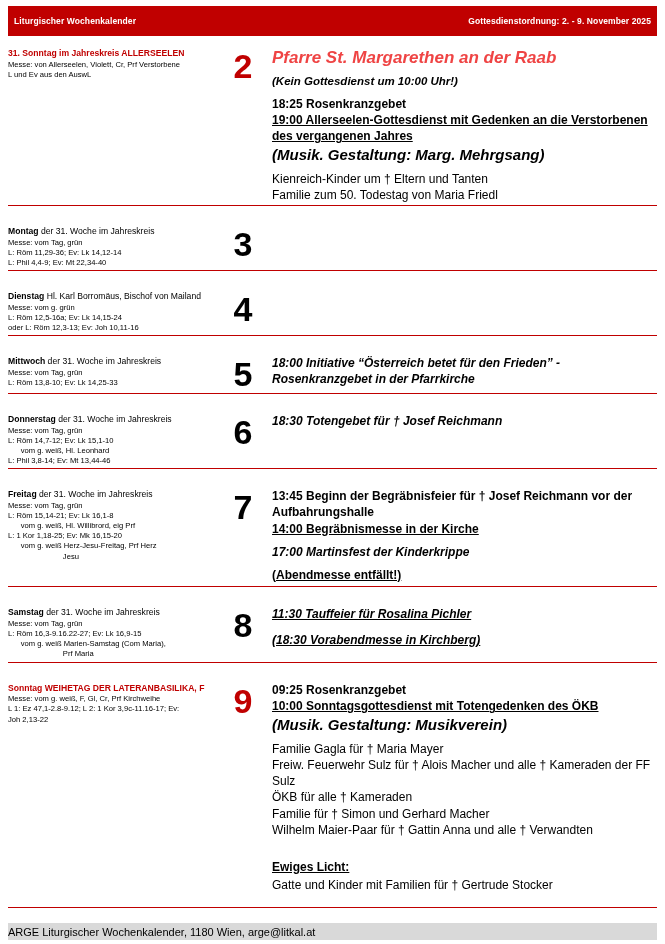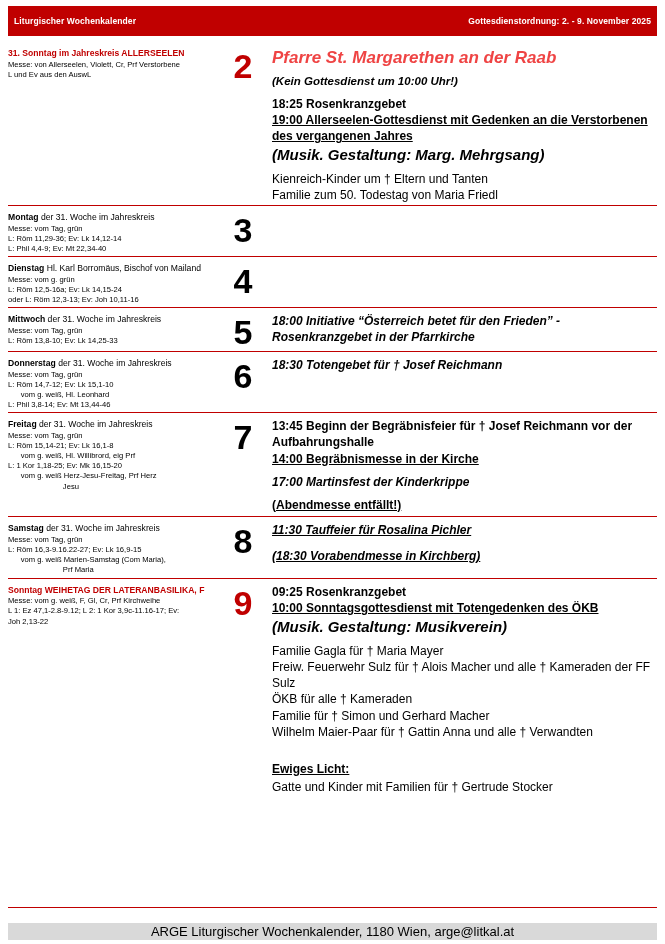--- a/index.html
+++ b/index.html
@@ -37,21 +37,21 @@
     margin-top: 6px;
   }
   .header-left { letter-spacing: 0.1px; }
   .header-right { letter-spacing: 0.1px; }
 
   
   .days { margin-top: 0; }
   .day-row {
     display: flex;
     border-top: 1px solid #c00000;
-    padding-top: 6px;
+    padding-top: 20px;
     padding-bottom: 2px;
     box-sizing: border-box;
   }
   .day-row.first { border-top: none; padding-top: 12px; }
 
   .col-left {
     width: 212px;
     flex: 0 0 212px;
     padding-right: 4px;
     box-sizing: border-box;
@@ -132,22 +132,21 @@
   
   .footer-bar {
     position: absolute;
     left: 8px;
     right: 8px;
     bottom: 10px;
     background: #d9d9d9;
     height: 17px;
     display: flex;
     align-items: center;
-    justify-content: center;
-    font-size: 13px;
+    font-size: 11px;
     color: #000;
   }
   .bottom-rule {
     position: absolute;
     left: 8px;
     right: 8px;
     bottom: 42px;
     border-top: 1px solid #c00000;
   }
 </style>

